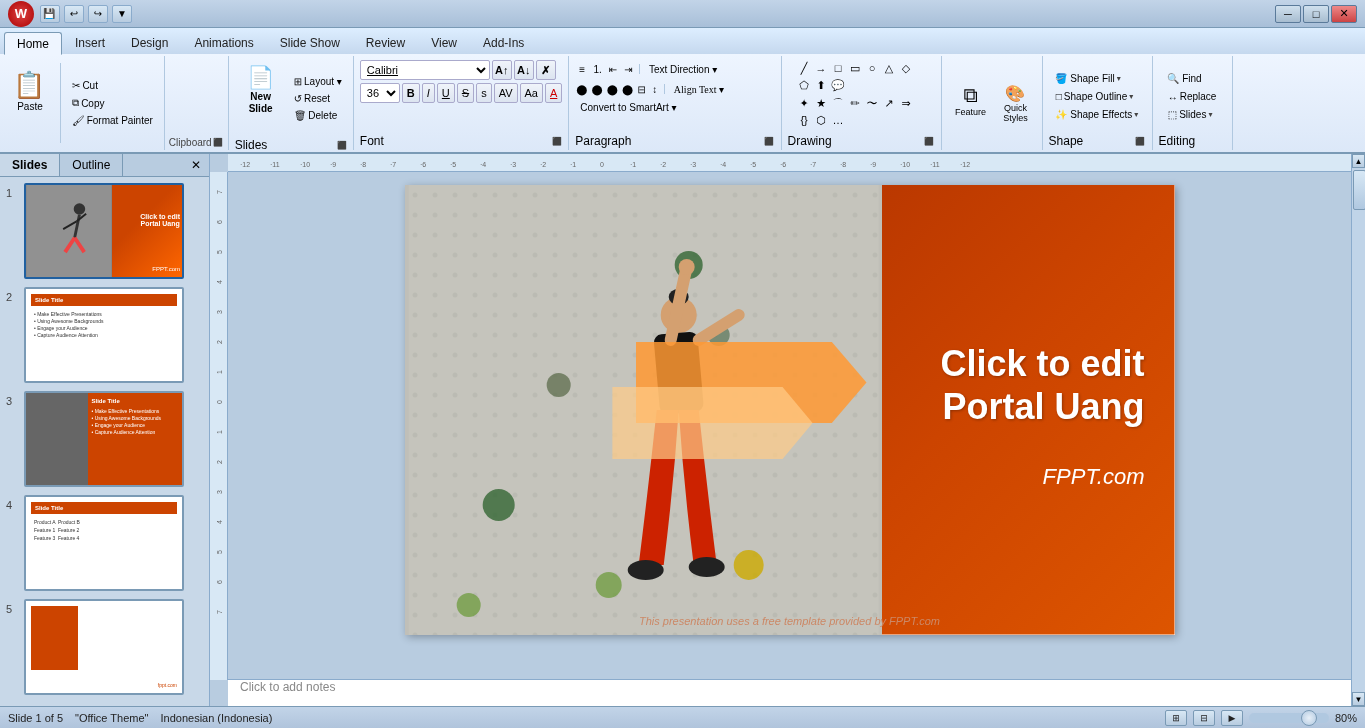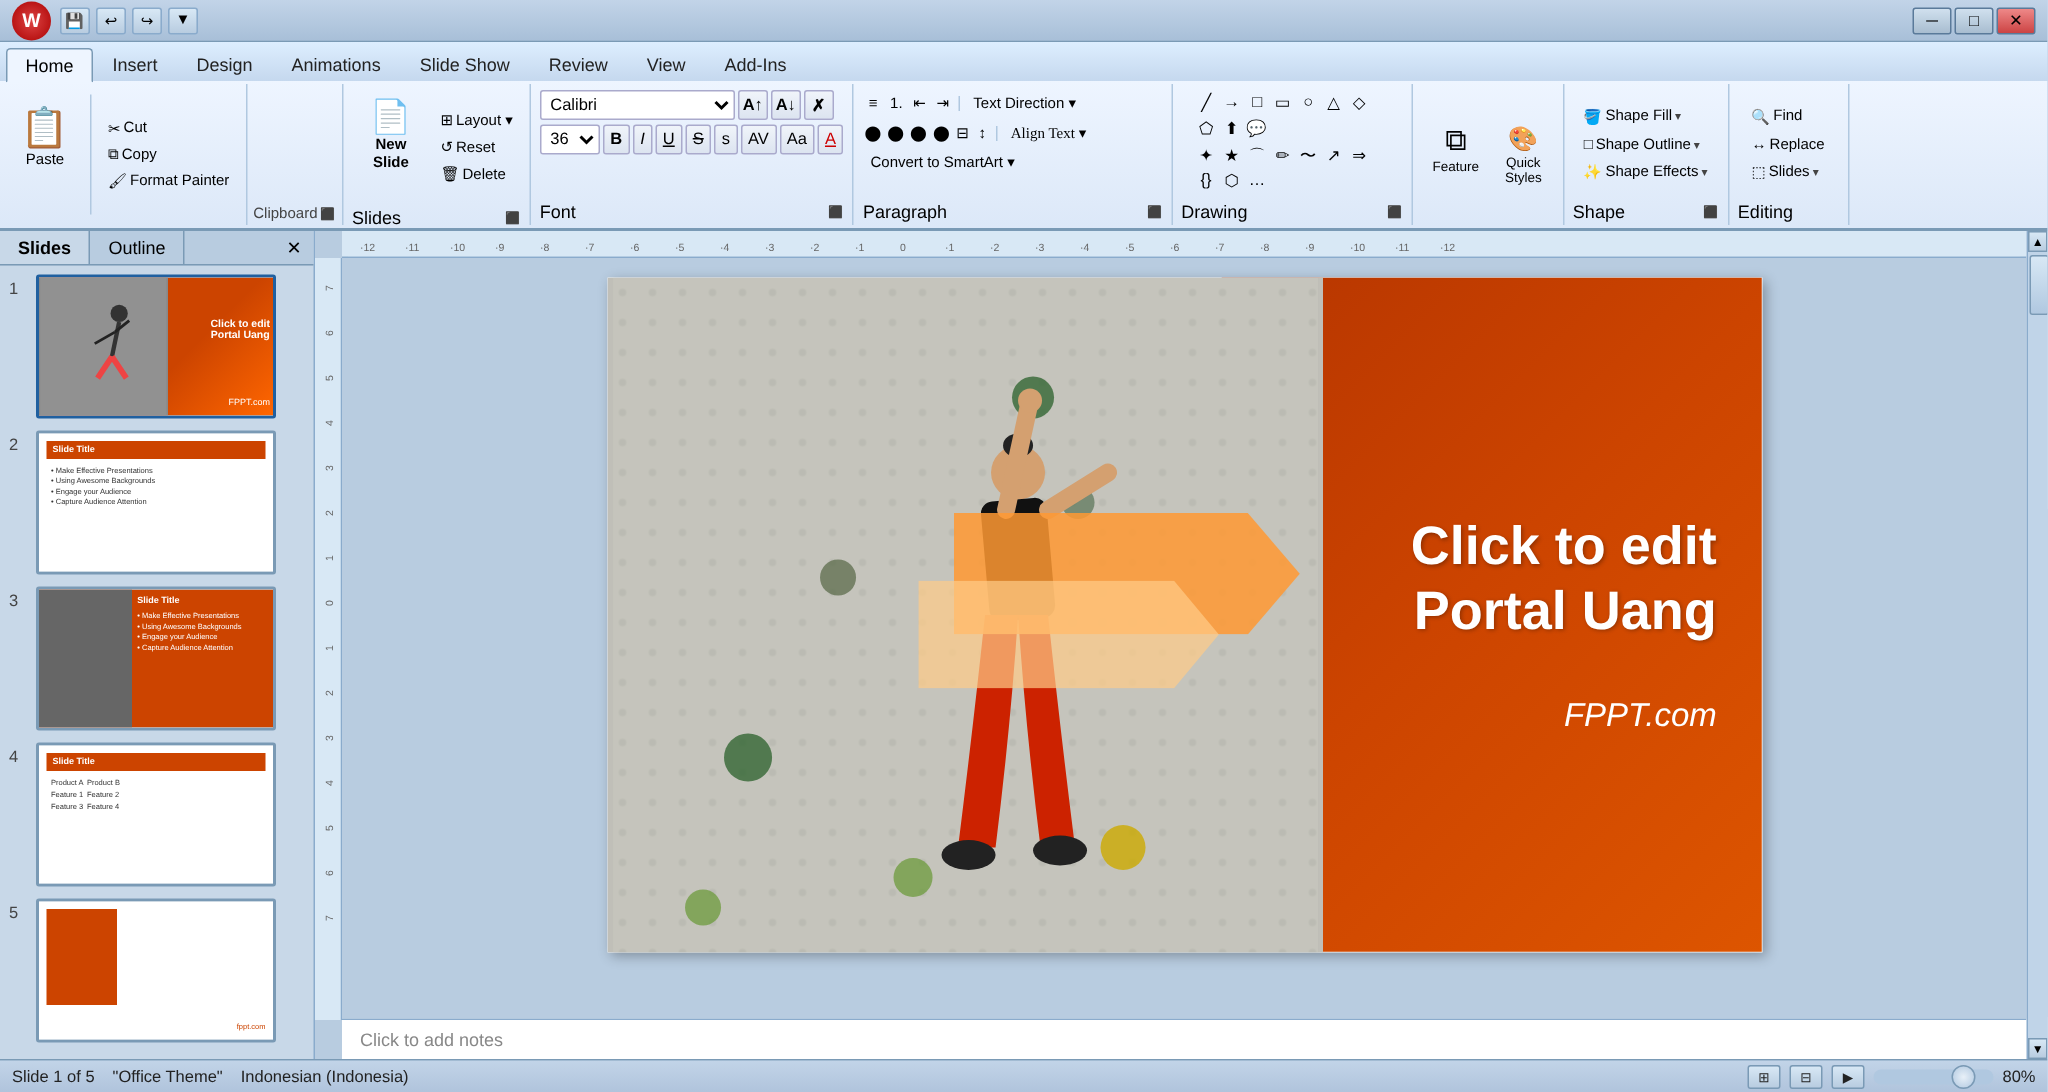--- a/index.html
+++ b/index.html
@@ -124,21 +124,21 @@
       cursor: pointer;
       font-size: 10px;
       white-space: nowrap;
       background: none;
       width: 100%;
     }
     .font-row { display: flex; align-items: center; gap: 2px; }
     .font-select {
       height: 20px; font-size: 11px; padding: 0 2px;
       border: 1px solid #aac; border-radius: 2px;
-      background: white; width: 130px;
+      background: white; width: 130px; text-decoration: underline;
     }
     .font-size-select {
       height: 20px; font-size: 11px; padding: 0 2px;
       border: 1px solid #aac; border-radius: 2px;
       background: white; width: 40px;
     }
     .small-btn {
       height: 20px; width: 20px;
       border: 1px solid #aac; border-radius: 2px;
       background: linear-gradient(to bottom, #f0f4fa, #dce4f0);
@@ -347,21 +347,21 @@
       text-align: center; font-size: 11px; color: #cc8866;
       font-style: italic;
     }
 
     
     .notes-area {
       height: 27px;
       background: white;
       border-top: 1px solid #8aabcc;
       display: flex;
-      align-items: center;
+      align-items: flex-start;
       padding: 0 12px;
       font-size: 12px;
       color: #888;
       margin-left: 18px;
       margin-top: 32px;
     }
 
     
     .status-bar {
       height: 22px;
@@ -908,20 +908,23 @@
               <div class="ms-orange-accent2"></div>
 
               <div class="ms-title">
                 <span>Click to edit<br>Portal Uang</span>
               </div>
 
               <div class="ms-subtitle">
                 <span>FPPT.com</span>
               </div>
 
+              <div class="ms-caption">
+                <span>This presentation uses a free template provided by FPPT.com</span>
+              </div>
             </div>
           </div>
         </div>
 
         <div class="notes-area">
           <span style="color:#888;cursor:text;">Click to add notes</span>
         </div>
       </div>
 
       <div class="scrollbar-v">

